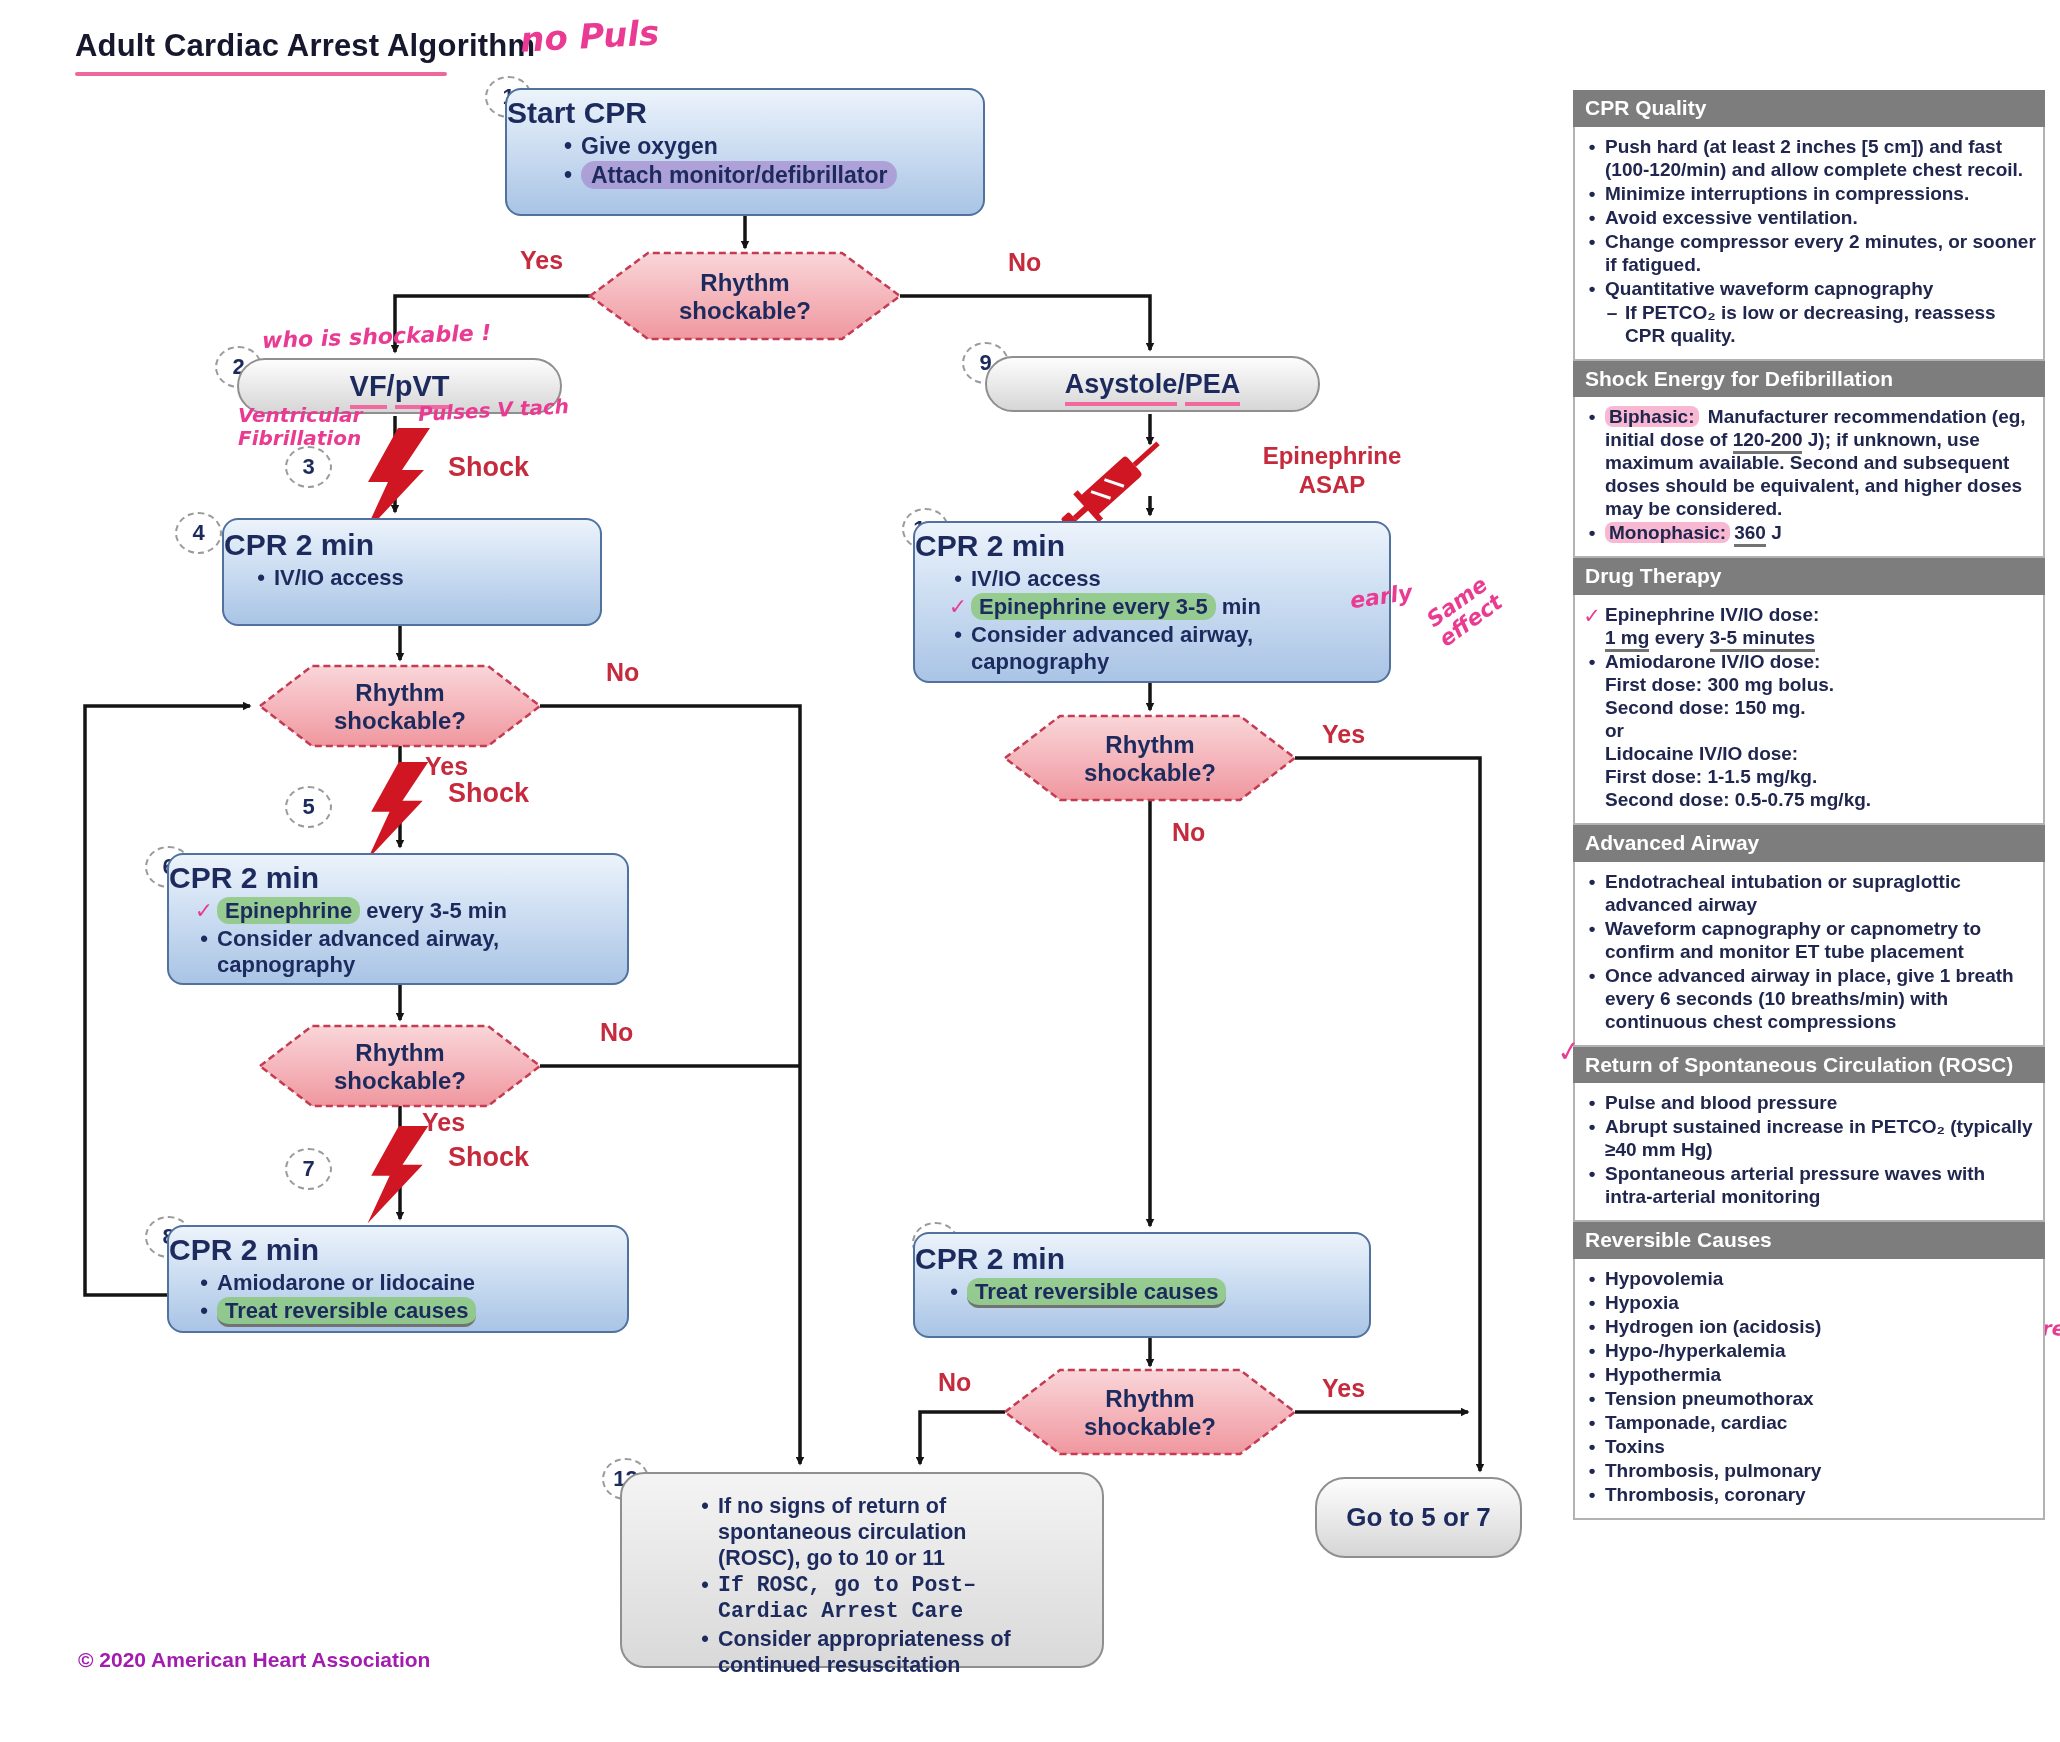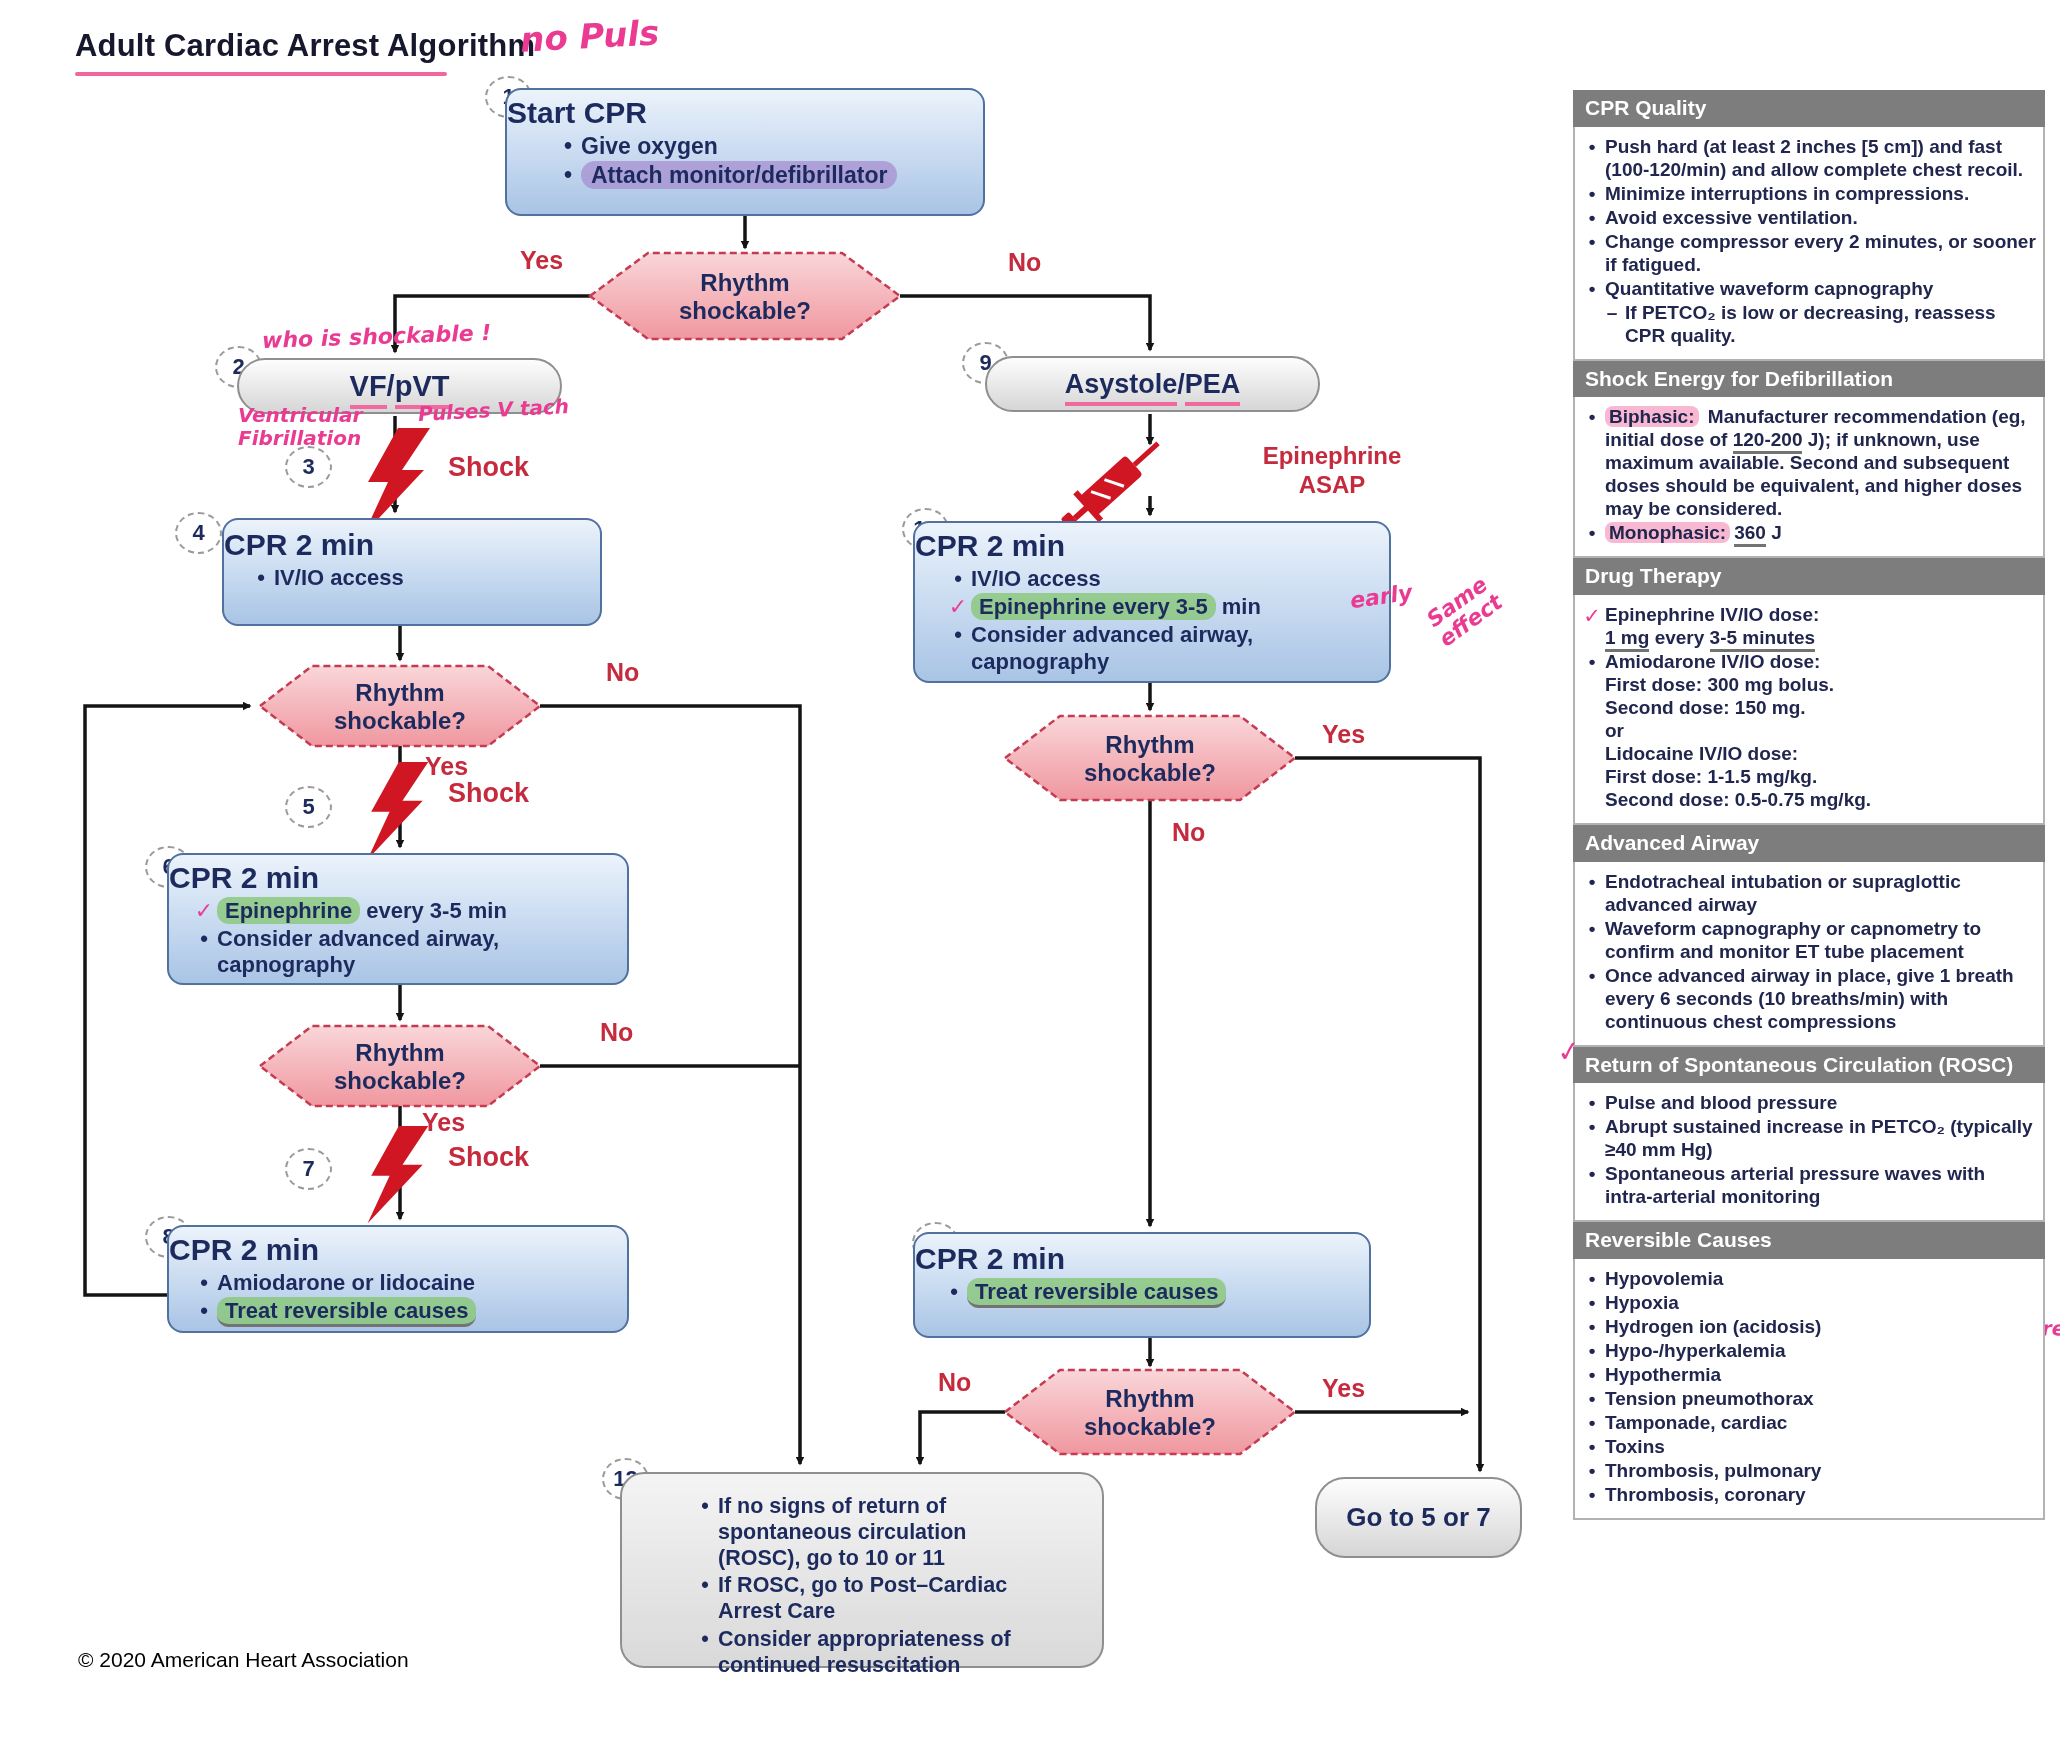--- a/index.html
+++ b/index.html
@@ -26,21 +26,21 @@
   .epiasap{font-weight:bold;font-size:24px;color:#c52a3d;text-align:center;line-height:1.2;}
   .numcirc{width:47px;height:42px;border:2.5px dashed #9a9a9a;border-radius:50%;background:#fff;
            display:flex;align-items:center;justify-content:center;font-weight:bold;font-size:22px;color:#1c2a5e;box-sizing:border-box;}
   .hand{color:#ea3b92;font-style:italic;font-weight:bold;font-family:"DejaVu Sans",sans-serif;}
   .pre{white-space:pre-line;}
   .hl-purple{background:rgba(164,136,205,.68);border-radius:14px;padding:1px 10px;}
   .hl-green{background:rgba(134,199,116,.78);border-radius:12px;padding:1px 8px;}
   .hl-pink{background:#f8b8d2;border-radius:8px;padding:0 4px;margin-right:4px;}
   .u-pink{border-bottom:3px solid #737373;padding-bottom:1px;}
   .vfpart{border-bottom:4px solid #f06aa0;padding-bottom:3px;}
-  .copyright{font-weight:normal;font-size:21px;color:#000000;}
+  .copyright{font-weight:bold;font-size:21px;color:#a21caf;}
   
   #sidebar{position:absolute;left:1573px;top:90px;width:472px;}
   .sechead{background:#7d7d7d;color:#fff;font-weight:bold;font-size:21px;padding:6px 12px;line-height:1.18;position:relative;}
   .secbody{background:#fff;border:2px solid #b2b2b2;border-top:none;padding:8px 6px 10px 4px;
            color:#20264e;font-weight:bold;font-size:19px;line-height:1.21;position:relative;}
   .srow{display:flex;align-items:flex-start;margin:1px 0;}
   .smk{flex:0 0 26px;text-align:center;}
   .smk.bullet::before{content:"•";}
   .smk.dash::before{content:"–";}
   .srow.sub{padding-left:20px;}
@@ -216,21 +216,21 @@
     </div>
   </div>
 
   <div class="abs graybig" style="left:620px;top:1472px;width:484px;height:196px;padding:18px 20px 0 70px;">
     <div class="brow" style="font-size:21.5px;">
         <span class="mk bullet"></span>
         <div class="btxt" style="max-width:300px;">If no signs of return of spontaneous circulation (ROSC), go to 10 or 11</div>
       </div>
     <div class="brow" style="font-size:21.5px;">
         <span class="mk bullet"></span>
-        <div class="btxt" style="max-width:300px;">If ROSC, go to Post–Cardiac Arrest Care</div>
+        <div class="btxt" style="max-width:300px;font-family:Liberation Mono, monospace;">If ROSC, go to Post–Cardiac Arrest Care</div>
       </div>
     <div class="brow" style="font-size:21.5px;">
         <span class="mk bullet"></span>
         <div class="btxt" style="max-width:300px;">Consider appropriateness of continued resuscitation</div>
       </div>
   </div>
 
   <div class="abs graypill" style="left:1315px;top:1477px;width:207px;height:81px;">
     <div style="font-weight:bold;font-size:26px;color:#1c2a5e;">Go to 5 or 7</div>
   </div>

